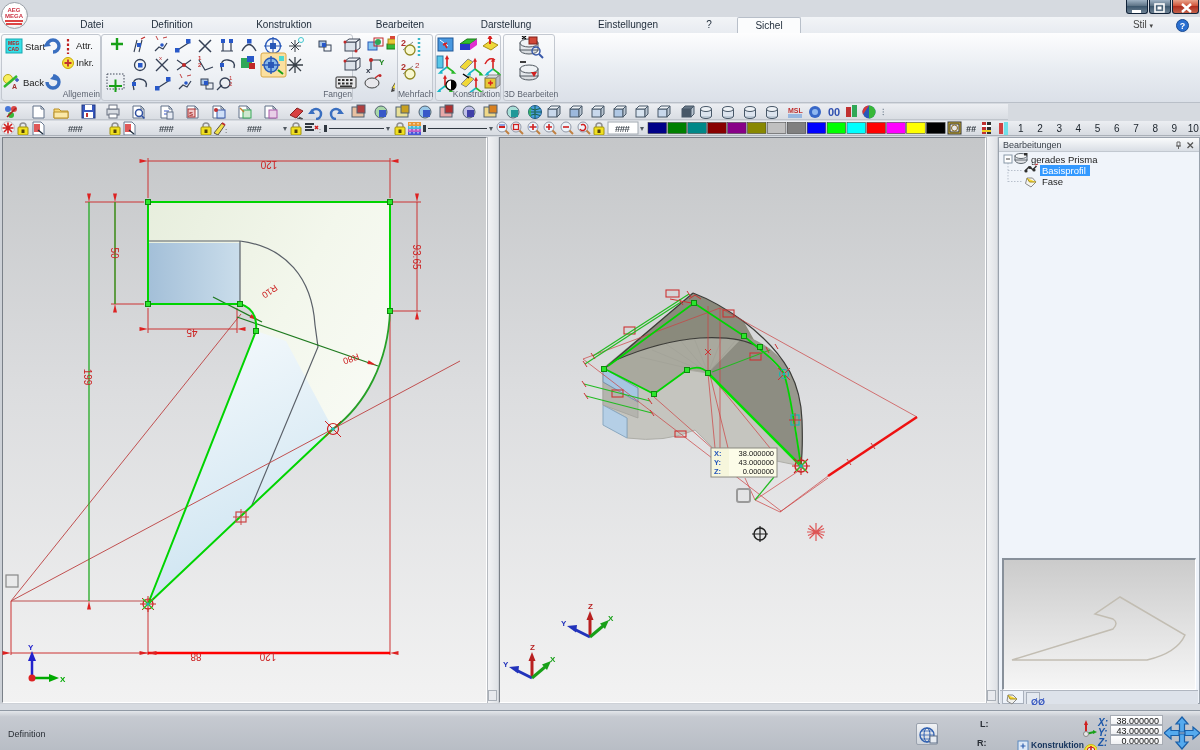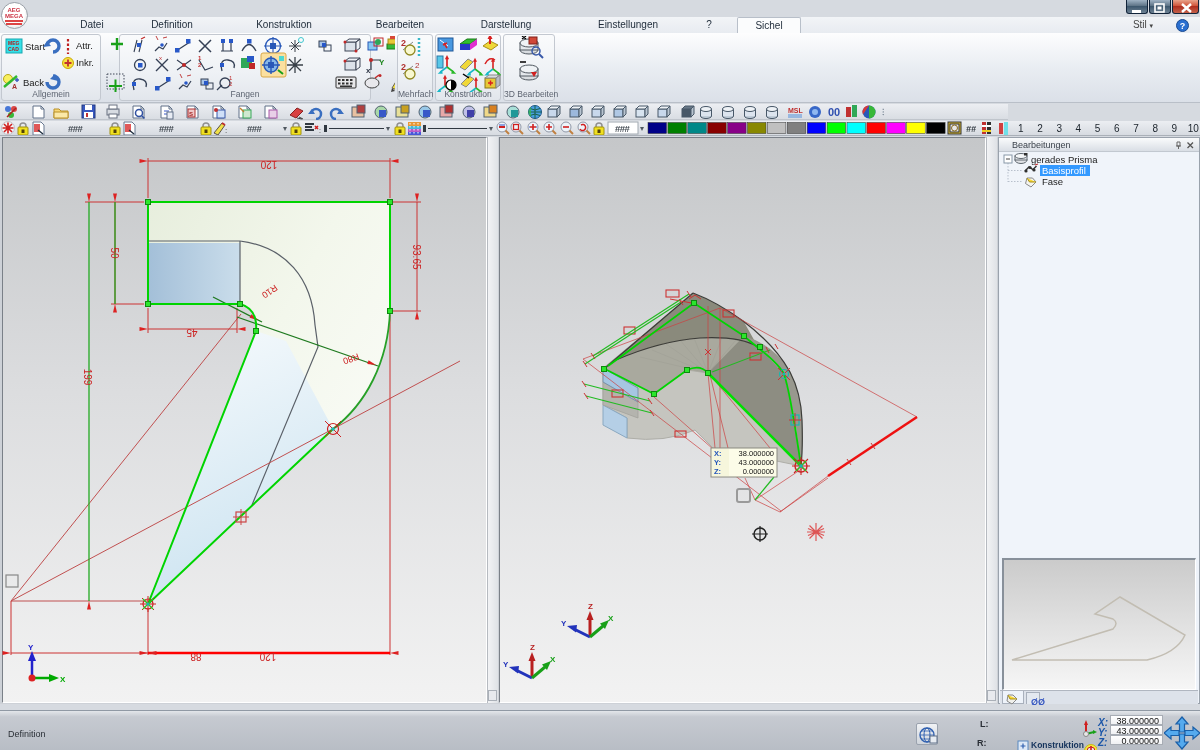--- a/index.html
+++ b/index.html
@@ -16,31 +16,31 @@
 #btnmin{left:1126px;width:22px;border-radius:0 0 3px 3px;background:linear-gradient(180deg,#9fb2c4,#5d7386 45%,#3e586e 50%,#6d8193)}
 #btnmax{left:1149px;width:22px;border-radius:0 0 3px 3px;background:linear-gradient(180deg,#9fb2c4,#5d7386 45%,#3e586e 50%,#6d8193)}
 #btnclose{left:1172px;width:27px;border-radius:0 0 3px 3px;background:linear-gradient(180deg,#e8a28a,#d0543a 45%,#b03020 50%,#c4604a)}
 
 #menubar{left:0;top:17px;width:1200px;height:32px;background:linear-gradient(180deg,#f2f4f7,#dde2ea)}
 .mtab{top:0;height:16px;font-size:10px;color:#1d2a38;line-height:16px;text-align:center}
 #tab-active{background:#fbfcfd;border:1px solid #b8bfc9;border-bottom:none;border-radius:2px 2px 0 0}
 
 #ribbon{left:0;top:33px;width:1200px;height:70px;background:linear-gradient(180deg,#fdfdfe 0%,#e9edf2 50%,#dbe0e8 100%);border-bottom:1px solid #b9bfc8}
 .rgroup{top:1px;height:67px;border:1px solid #c3c8d0;border-radius:3px;background:linear-gradient(180deg,#fafbfc 0%,#eef1f5 60%,#e2e6ec 100%)}
-.rglabel{position:absolute;left:0;bottom:1px;width:100%;text-align:center;font-size:8.5px;color:#5c6370;white-space:nowrap}
+.rglabel{position:absolute;left:0;bottom:1px;width:100%;text-align:right;font-size:8.5px;color:#5c6370;white-space:nowrap}
 
 #tb1{left:0;top:104px;width:1008px;height:16px;background:linear-gradient(180deg,#eceef2,#d9dde3);border-bottom:1px solid #c0c5cc}
 #tb2{left:0;top:121px;width:1200px;height:15px;background:linear-gradient(180deg,#eceef2,#d7dbe1);border-bottom:1px solid #aab0b8}
 
 #main{left:0;top:137px;width:1200px;height:567px;background:#cdd1d7}
 .view{background:linear-gradient(180deg,#c5c7c9 0%,#dcdddf 45%,#f2f2f2 100%);border-top:1px solid #7a8088;border-left:1px solid #7a8088;border-right:1px solid #fff;border-bottom:1px solid #fff}
 .vsb{background:linear-gradient(90deg,#f2f3f5,#dfe2e6);border-left:1px solid #b6bac0}
 
 #rpanel{left:998px;top:0px;width:202px;height:567px;background:#eef3fa;border:1px solid #9aa2ac}
-#rphead{left:0;top:0;width:200px;height:14px;background:linear-gradient(180deg,#fafbfc,#d9dee5);border-bottom:1px solid #c2c8d0;font-size:9px;color:#3c434c;line-height:14px;padding-left:13px}
+#rphead{left:0;top:0;width:200px;height:14px;background:linear-gradient(180deg,#fafbfc,#d9dee5);border-bottom:1px solid #c2c8d0;font-size:9px;color:#3c434c;line-height:14px;padding-left:4px}
 
 #sbar{left:0;top:710px;width:1200px;height:40px;background:linear-gradient(180deg,#e3e6ea 0%,#c6cad1 15%,#b8bdc5 100%);border-top:1px solid #9099a4}
 .stext{font-size:9px;color:#2a2f36}
 .xyzlab{font-size:10px;font-weight:bold;color:#1a55a8;font-style:italic}
 .xyzbox{background:linear-gradient(180deg,#ffffff,#f0f1f3);border:1px solid #a8adb5;font-size:9px;color:#111;text-align:right;padding-right:3px;line-height:9px}
 </style></head><body>
 <div id="app">
 
 <div id="btnmin" class="abs winbtn"><svg width="20" height="12">
         <rect x="5" y="8" width="9" height="3" fill="#fff"></rect>
@@ -70,21 +70,21 @@
       <div class="mtab abs" style="left:1128px;width:30px;color:#444;font-size:10px">Stil <span style="font-size:7px">▾</span></div>
       <svg class="abs" style="left:1176px;top:2px" width="13" height="13">
         <circle cx="6.5" cy="6.5" r="6" fill="#2a6fd0" stroke="#1a4a90"></circle>
         <text x="6.5" y="10" font-size="9" font-weight="bold" fill="#fff" text-anchor="middle">?</text>
       </svg>
     </div>
 <div id="ribbon" class="abs">
       <div class="rgroup abs" style="left:1px;width:100px">
         <div class="rglabel">Allgemein</div>
       </div>
-      <div class="rgroup abs" style="left:119px;width:252px">
+      <div class="rgroup abs" style="left:101px;width:252px">
         <div class="rglabel">Fangen</div>
       </div>
       <div class="rgroup abs" style="left:397px;width:36px">
         <div class="rglabel">Mehrfach</div>
       </div>
       <div class="rgroup abs" style="left:435px;width:66px">
         <div class="rglabel">Konstruktion</div>
       </div>
       <div class="rgroup abs" style="left:503px;width:52px">
         <div class="rglabel">3D Bearbeiten</div>

